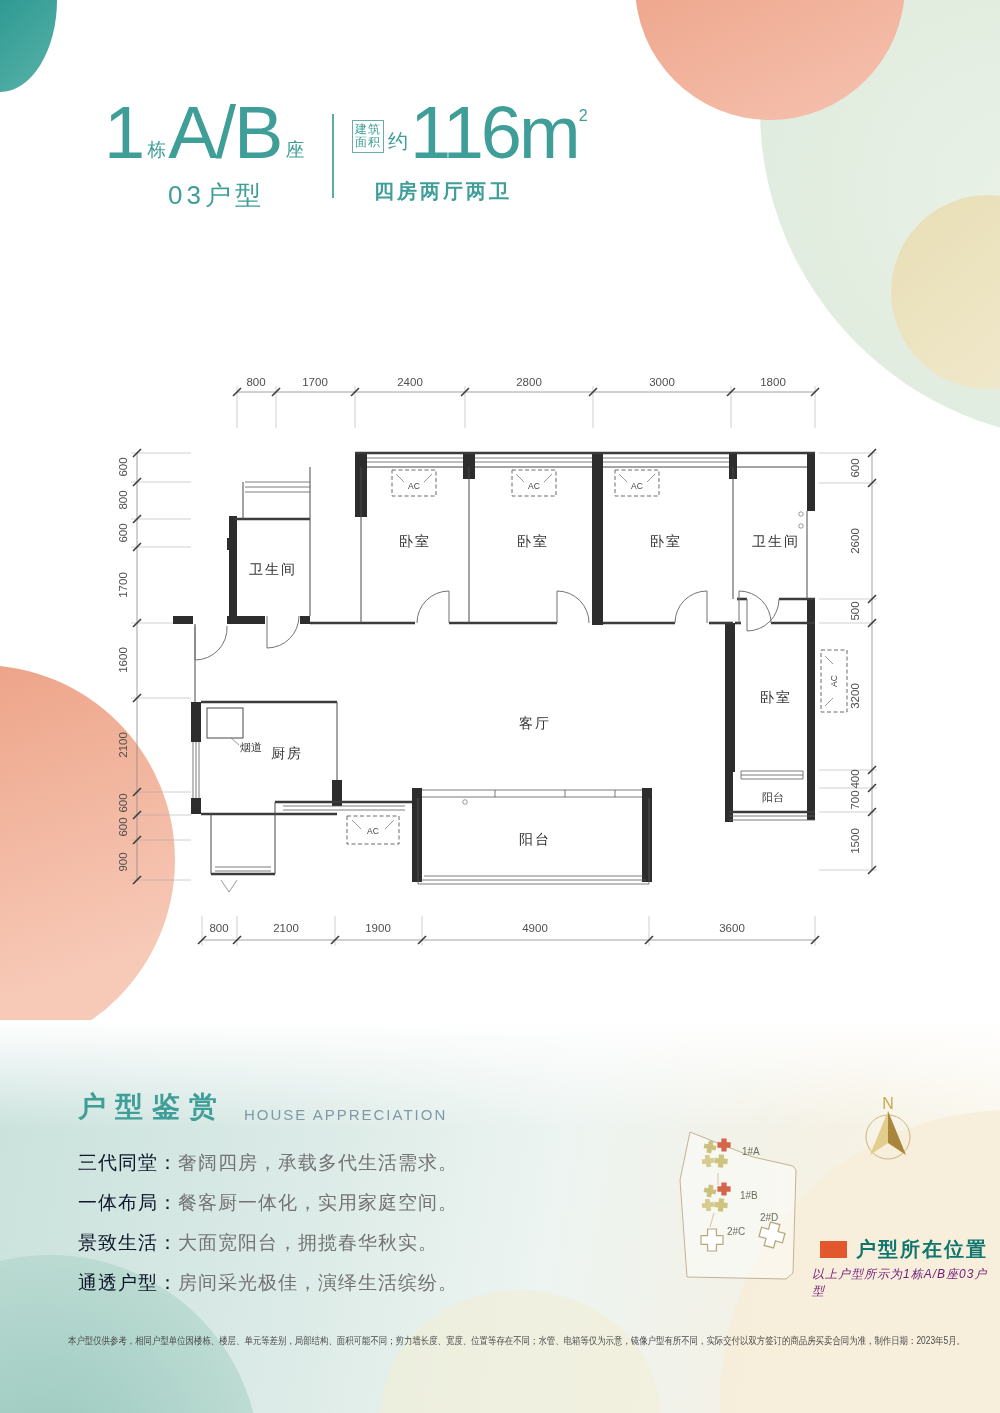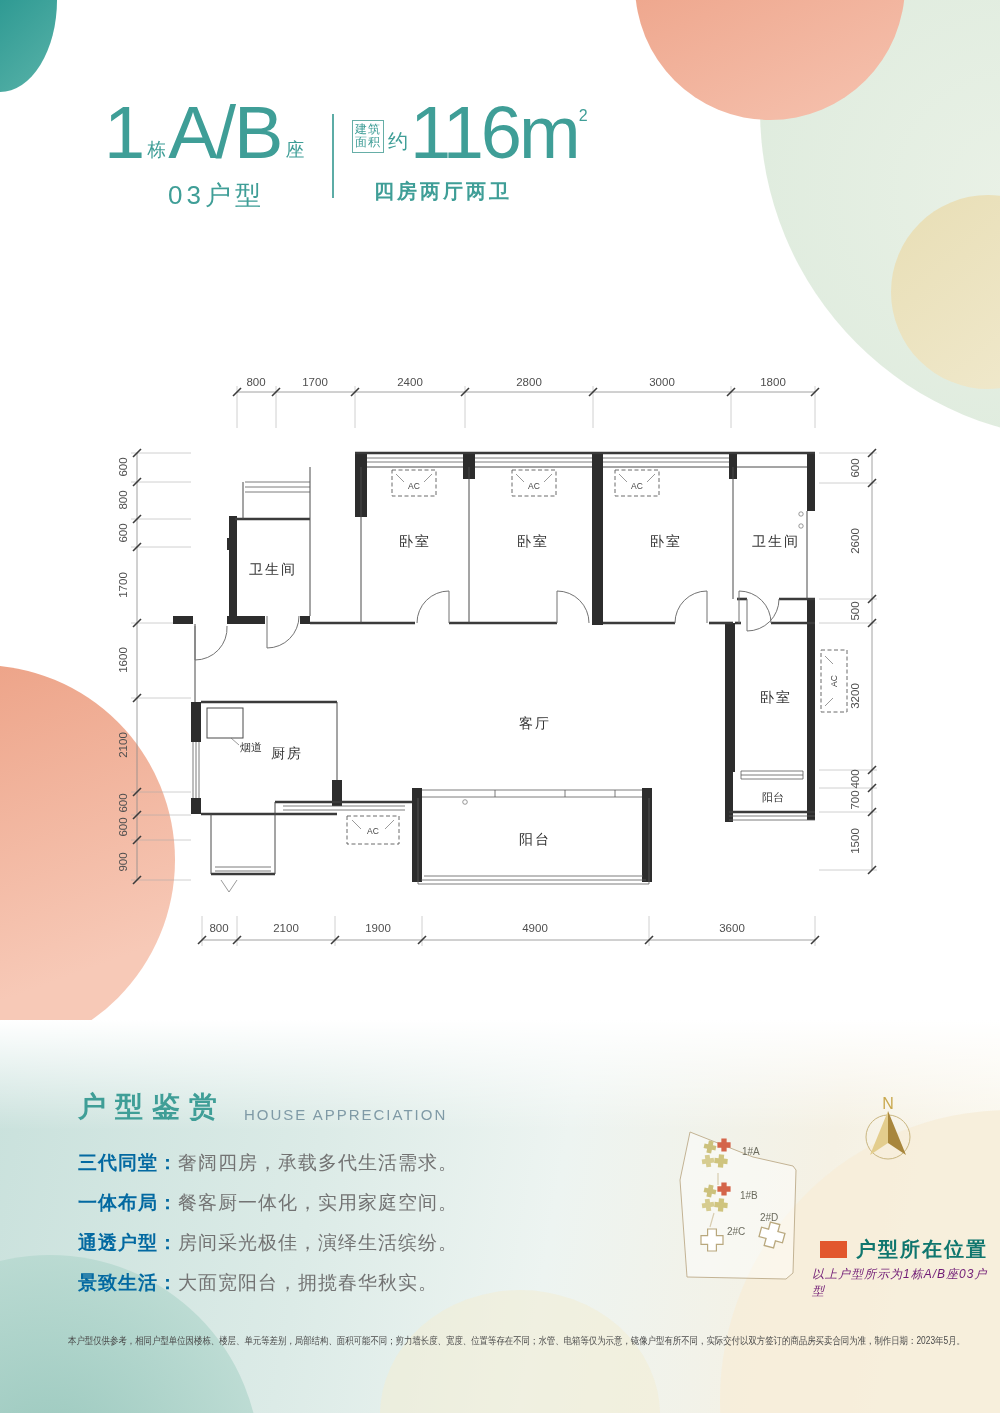--- a/index.html
+++ b/index.html
@@ -55,21 +55,21 @@
   .small{font-size:11px;letter-spacing:0;}
   .ac{stroke:#5a5a5a;stroke-width:.9;fill:#ffffff;stroke-dasharray:4 2.5}
   .act{font-size:8.5px;fill:#444;text-anchor:middle;}
   .win{stroke:#5a5a5a;stroke-width:.8}
   
   .app-title{left:78px;top:1088px;display:flex;align-items:flex-end;justify-content:center;}
   .app-cn{font-size:28px;font-weight:bold;color:#3F9E97;letter-spacing:9px;}
   .app-en{font-size:15px;color:#7F9AA6;letter-spacing:2px;margin:0 0 3px 18px;}
   .points{left:78px;top:1150px;}
   .point-row{font-size:19px;margin-bottom:14px;letter-spacing:1px;white-space:nowrap;}
-  .point-label{font-weight:bold;color:#0369a1;}
+  .point-label{font-weight:normal;color:#0f172a;}
   .point-text{color:#737373;font-family:Liberation Serif, serif;}
   
   .sitemap{left:660px;top:1085px;width:320px;height:215px;}
   .bldg-t{font-size:10px;fill:#6b6b5e;}
   .legend-swatch{left:820px;top:1241px;width:27px;height:17px;}
   .legend-label{left:856px;top:1236px;font-size:20px;font-weight:bold;color:#0f766e;letter-spacing:2px;}
   .legend-note{left:812px;top:1266px;font-size:12px;color:#701a75;letter-spacing:1px;font-style:italic;}
   
   .disclaimer{left:68px;top:1334px;font-size:10px;color:#4a4a4a;white-space:nowrap;
     transform:scaleX(.84);transform-origin:left top;}
@@ -401,24 +401,24 @@
   <span class="app-en">HOUSE APPRECIATION</span>
 </div>
 <div class="abs points">
   <div class="point-row">
     <span class="point-label">三代同堂：</span><span class="point-text">奢阔四房，承载多代生活需求。</span>
   </div>
   <div class="point-row">
     <span class="point-label">一体布局：</span><span class="point-text">餐客厨一体化，实用家庭空间。</span>
   </div>
   <div class="point-row">
-    <span class="point-label">通透户型：</span><span class="point-text">房间采光极佳，演绎生活缤纷。</span>
+    <span class="point-label">景致生活：</span><span class="point-text">大面宽阳台，拥揽春华秋实。</span>
   </div>
   <div class="point-row">
-    <span class="point-label">景致生活：</span><span class="point-text">大面宽阳台，拥揽春华秋实。</span>
+    <span class="point-label">通透户型：</span><span class="point-text">房间采光极佳，演绎生活缤纷。</span>
   </div>
 </div>
 
 <svg class="abs sitemap" viewBox="0 0 320 215">
   <defs>
     <path id="plus-shape" d="M-0.22,-0.55 L0.22,-0.55 L0.22,-0.22 L0.55,-0.22 L0.55,0.22 L0.22,0.22 L0.22,0.55 L-0.22,0.55 L-0.22,0.22 L-0.55,0.22 L-0.55,-0.22 L-0.22,-0.22 Z"></path>
   </defs>
   <polygon points="30,47 93,72 133,81 136,85 133,188 126,194 27,192 20,95" fill="rgba(255,255,255,0.45)" stroke="#c3b394" stroke-width="1" stroke-linejoin="round"></polygon>
   <path d="M58,88 L58,100 M54,128 L50,142" stroke="#d8cdb0" stroke-width="1.2" fill="none"></path>
   <g>

